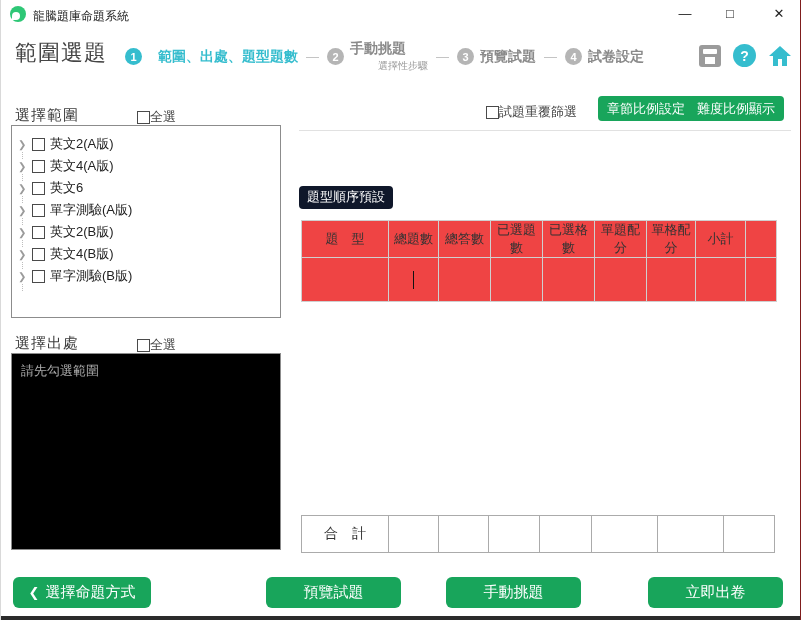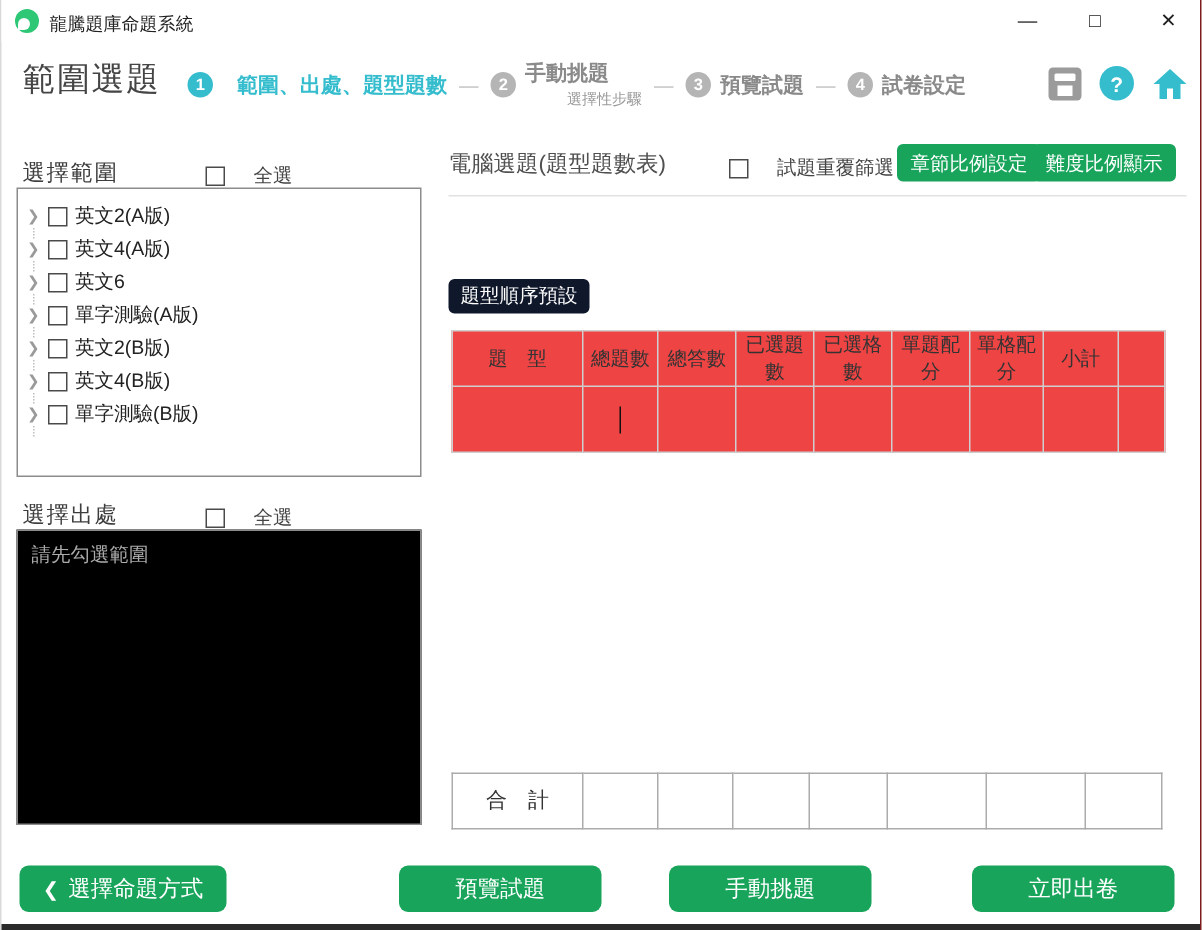--- a/index.html
+++ b/index.html
@@ -33,21 +33,21 @@
   .hdr-icons { position:absolute; top:44px; left:698px; display:flex; align-items:center; gap:12px; }
   .save-icon { width:22px; height:22px; position:relative; background:#9b9b9b; border-radius:3px; }
   .save-icon::before { content:""; position:absolute; left:4px; top:4px; right:4px; height:5px; background:#fff; border-radius:1px; }
   .save-icon::after { content:""; position:absolute; left:6px; bottom:3px; width:10px; height:7px; background:#fff; }
   .help-icon { width:23px; height:23px; border-radius:50%; background:#35bdce; color:#fff; font-size:14px; font-weight:bold;
                display:flex; align-items:center; justify-content:center; }
   .home-icon { width:24px; height:22px; display:block; }
 
   
   .section-title { position:absolute; font-size:15px; color:#3d3d3d; letter-spacing:1px; }
-  .chk-row { position:absolute; display:flex; align-items:center; gap:19px; font-size:13px; color:#444; }
+  .chk-row { position:absolute; display:flex; align-items:center; gap:0; font-size:13px; color:#444; }
   .checkbox { width:13px; height:13px; border:1.5px solid #4a4a4a; background:#fff; display:inline-block; flex:0 0 13px; }
   .tree-box { position:absolute; left:10px; top:125px; width:270px; height:193px; border:1px solid #8c8c8c; background:#fff; padding:8px 0 0 6px; }
   .tree-item { display:flex; align-items:center; height:20px; margin-bottom:2px; position:relative; }
   .tree-expander { width:14px; color:#9a9a9a; font-size:10px; position:relative; cursor:pointer; }
   .tree-expander::after { content:""; position:absolute; left:4px; top:13px; height:7px; border-left:1px dotted #bdbdbd; }
   .tree-item .checkbox { margin-right:5px; }
   .tree-label { font-size:13px; color:#222; }
   .source-box { position:absolute; left:10px; top:353px; width:270px; height:197px; border:1px solid #8c8c8c; background:#000000; padding:7px 9px; }
   .placeholder { font-size:13px; color:#ababab; }
 
@@ -172,21 +172,20 @@
 
   <div class="section-title" style="left:14px; top:334px;">選擇出處</div>
   <div class="chk-row" style="left:136px; top:336px;">
     <span class="checkbox"></span>
     <span>全選</span>
   </div>
   <div class="source-box">
     <span class="placeholder">請先勾選範圍</span>
   </div>
 
-  <div class="main-title">電腦選題(題型題數表)</div>
   <div class="chk-row dup-chk">
     <span class="checkbox"></span>
     <span>試題重覆篩選</span>
   </div>
   <button class="pill-btn btn-chapter">章節比例設定</button>
   <button class="pill-btn btn-difficulty">難度比例顯示</button>
   <div class="main-divider"></div>
 
   <div class="badge">題型順序預設</div>
 

